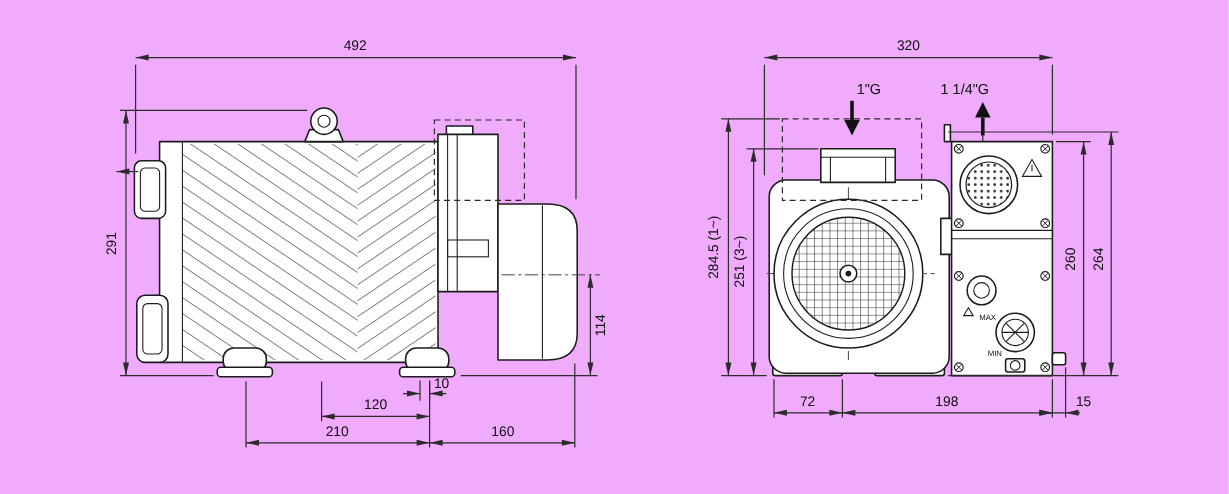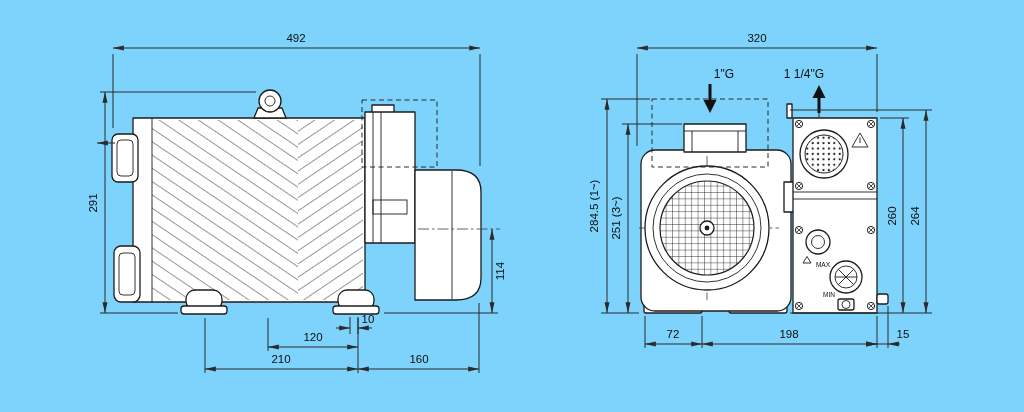--- a/index.html
+++ b/index.html
@@ -1,16 +1,16 @@
 <!DOCTYPE html>
 <html><head>
 <meta charset="utf-8">
 <style>
   html,body{margin:0;padding:0;background:#ffffff}
-  .wrap{width:1024px;height:412px;background:#7dd3fc;overflow:hidden}
+  .wrap{width:1024px;height:412px;background:#f0abfc;overflow:hidden}
   svg{display:block}
   .outline{fill:#fff;stroke:#1c1c1c;stroke-width:1.3;stroke-linejoin:round}
   .thin{fill:none;stroke:#1c1c1c;stroke-width:0.9}
   .dim{fill:none;stroke:#2b2b2b;stroke-width:1}
   .dashed{stroke-dasharray:5 3.5}
   .cl{fill:none;stroke:#3c3c3c;stroke-width:0.8;stroke-dasharray:11 3 2.5 3}
   .dimtext{font-family:"Liberation Sans",sans-serif;font-size:11.5px;fill:#0d0d0d;text-anchor:middle}
   .porttext{font-family:"Liberation Sans",sans-serif;font-size:12px;fill:#0d0d0d;text-anchor:middle}
   .tinytext{font-family:"Liberation Sans",sans-serif;font-size:6.5px;fill:#0d0d0d;text-anchor:middle}
 </style>

